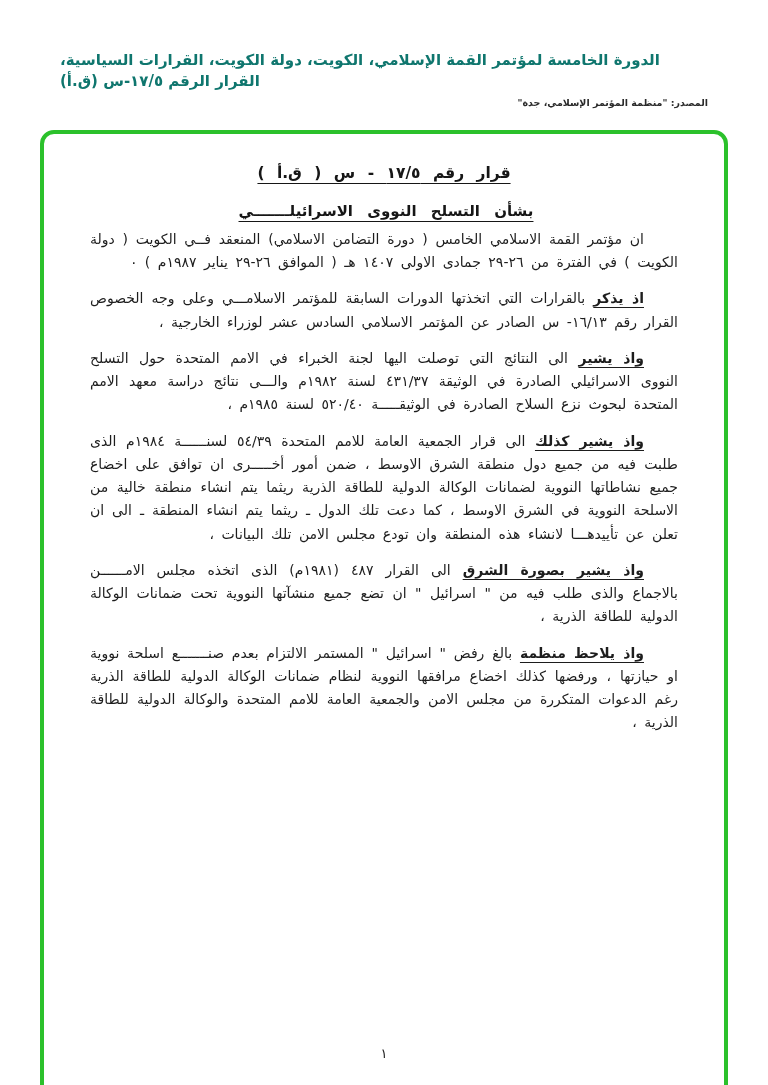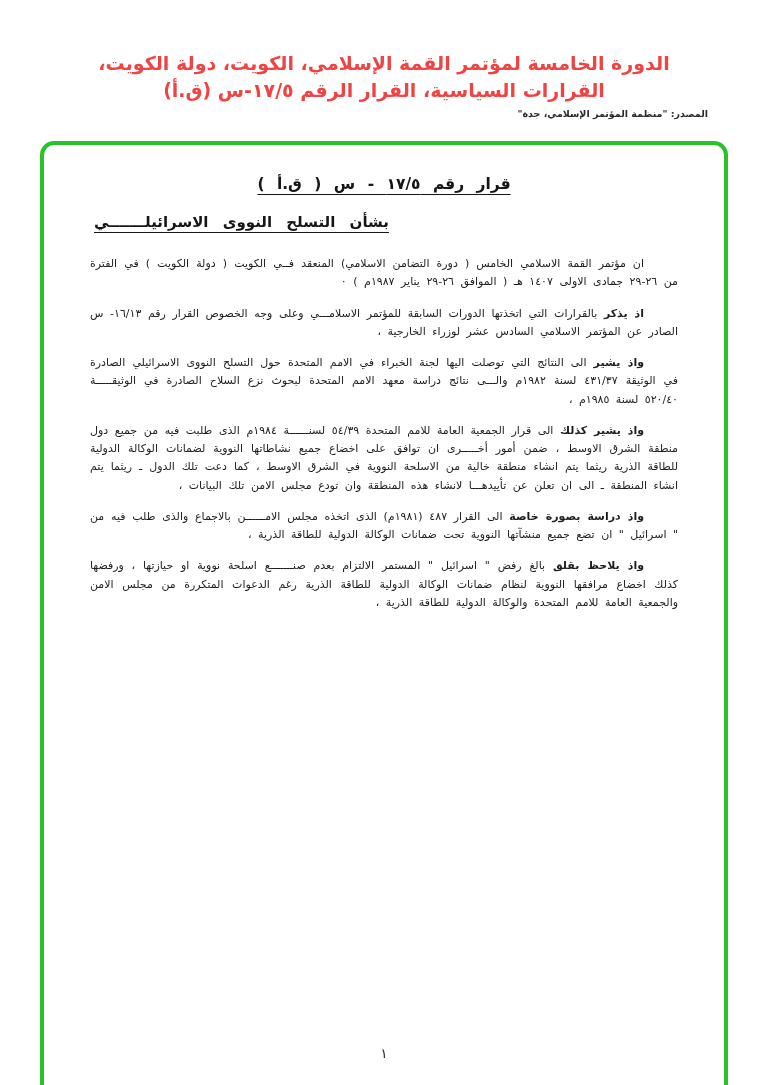--- a/index.html
+++ b/index.html
@@ -9,22 +9,22 @@
     margin: 0 auto;
     background: #ffffff;
     font-family: "DejaVu Sans", sans-serif;
     color: #1d1d1d;
     direction: rtl;
     position: relative;
     overflow: hidden;
   }
   .top-header { padding: 50px 60px 0 60px; }
   .header-line1 {
-    font-size: 19px; font-weight: bold; text-align: center;
-    color: #ef4444; line-height: 1.4;
+    font-size: 15px; font-weight: bold; text-align: left;
+    color: #0f766e; line-height: 1.4;
   }
   .header-line2 {
     font-size: 9.5px; font-weight: bold; text-align: right;
     color: #2a2a2a; margin-top: 5px; margin-left: 2px;
   }
   .green-frame {
     margin: 22px 40px 0 40px;
     border: 4px solid #2bc12b;
     border-radius: 14px;
     height: 1041px;
@@ -35,38 +35,39 @@
   .doc-title {
     text-align: center;
     font-size: 15.5px; font-weight: bold;
     text-decoration: underline;
     text-underline-offset: 5px;
     word-spacing: 7px;
     margin: 2px 0 20px 0;
     color: #161616;
   }
   .doc-subtitle {
-    text-align: left;
+    text-align: center;
     font-size: 15px; font-weight: bold;
     text-decoration: underline;
     text-underline-offset: 5px;
     word-spacing: 9px;
-    margin: 0 0 24px 4px;
+    margin: 0 0 8px 4px;
     color: #161616;
   }
   .para {
-    font-size: 11px;
+    font-size: 14px;
     line-height: 1.66;
     text-align: justify;
     text-indent: 34px;
     word-spacing: 3px;
     margin-bottom: 13px;
     color: #1d1d1d;
   }
   .lead {
+    text-decoration: underline;
     text-underline-offset: 4px;
     font-weight: bold;
     margin-top: 16px;
   }
   .page-number {
     position: absolute;
     bottom: 24px; left: 0; right: 0;
     text-align: center;
     font-size: 13px;
     color: #222;
@@ -89,22 +90,22 @@
     <p class="para"><span>ان مؤتمر القمة الاسلامي الخامس ( دورة التضامن الاسلامي) المنعقد فــي الكويت ( دولة الكويت ) في الفترة من ٢٦-٢٩ جمادى الاولى ١٤٠٧ هـ ( الموافق ٢٦-٢٩ يناير ١٩٨٧م ) ٠</span></p>
 
     <p class="para"><span class="lead">اذ يذكر</span> <span>بالقرارات التي اتخذتها الدورات السابقة للمؤتمر الاسلامـــي وعلى وجه الخصوص القرار رقم ١٦/١٣- س الصادر عن المؤتمر الاسلامي السادس عشر لوزراء الخارجية ،</span></p>
 
 
     <p class="para"><span class="lead">واذ يشير</span> <span>الى النتائج التي توصلت اليها لجنة الخبراء في الامم المتحدة حول التسلح النووى الاسرائيلي الصادرة في الوثيقة ٤٣١/٣٧ لسنة ١٩٨٢م والـــى نتائج دراسة معهد الامم المتحدة لبحوث نزع السلاح الصادرة في الوثيقـــــة ٥٢٠/٤٠ لسنة ١٩٨٥م ،</span></p>
 
 
     <p class="para"><span class="lead">واذ يشير كذلك</span> <span>الى قرار الجمعية العامة للامم المتحدة ٥٤/٣٩ لسنــــــة ١٩٨٤م الذى طلبت فيه من جميع دول منطقة الشرق الاوسط ، ضمن أمور أخـــــرى ان توافق على اخضاع جميع نشاطاتها النووية لضمانات الوكالة الدولية للطاقة الذرية ريثما يتم انشاء منطقة خالية من الاسلحة النووية في الشرق الاوسط ، كما دعت تلك الدول ـ ريثما يتم انشاء المنطقة ـ الى ان تعلن عن تأييدهـــا لانشاء هذه المنطقة وان تودع مجلس الامن تلك البيانات ،</span></p>
 
-    <p class="para"><span class="lead">واذ دراسة بصورة خاصة</span> <span>الى القرار ٤٨٧ (١٩٨١م) الذى اتخذه مجلس الامــــــن بالاجماع والذى طلب فيه من " اسرائيل " ان تضع جميع منشآتها النووية تحت ضمانات الوكالة الدولية للطاقة الذرية ،</span></p>
+    <p class="para"><span class="lead">واذ يشير بصورة الشرق</span> <span>الى القرار ٤٨٧ (١٩٨١م) الذى اتخذه مجلس الامــــــن بالاجماع والذى طلب فيه من " اسرائيل " ان تضع جميع منشآتها النووية تحت ضمانات الوكالة الدولية للطاقة الذرية ،</span></p>
 
-    <p class="para"><span class="lead">واذ يلاحظ بقلق</span> <span>بالغ رفض " اسرائيل " المستمر الالتزام بعدم صنـــــــع اسلحة نووية او حيازتها ، ورفضها كذلك اخضاع مرافقها النووية لنظام ضمانات الوكالة الدولية للطاقة الذرية رغم الدعوات المتكررة من مجلس الامن والجمعية العامة للامم المتحدة والوكالة الدولية للطاقة الذرية ،</span></p>
+    <p class="para"><span class="lead">واذ يلاحظ منظمة</span> <span>بالغ رفض " اسرائيل " المستمر الالتزام بعدم صنـــــــع اسلحة نووية او حيازتها ، ورفضها كذلك اخضاع مرافقها النووية لنظام ضمانات الوكالة الدولية للطاقة الذرية رغم الدعوات المتكررة من مجلس الامن والجمعية العامة للامم المتحدة والوكالة الدولية للطاقة الذرية ،</span></p>
 
   </div>
 </div>
 
 <footer>
   <div class="page-number">١</div>
 </footer>
 
 </body></html>

